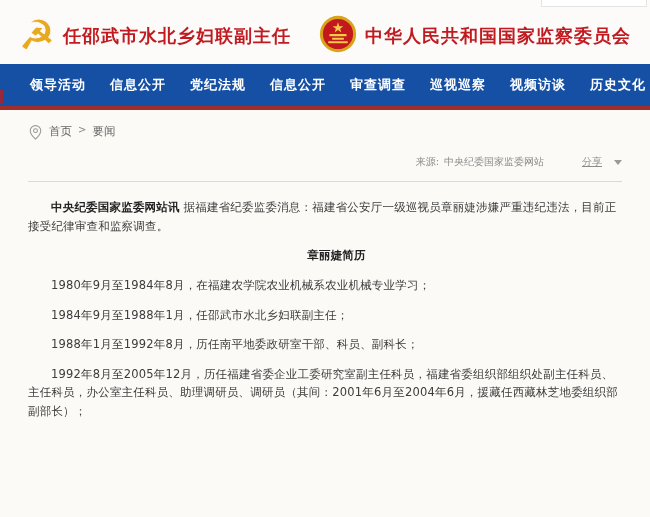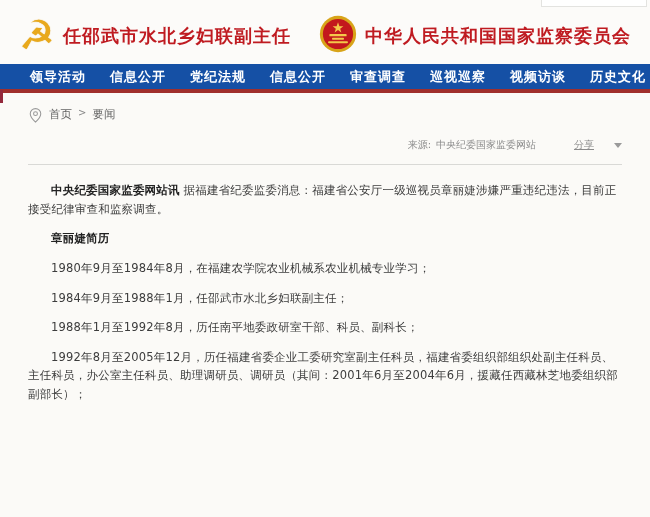--- a/index.html
+++ b/index.html
@@ -20,21 +20,21 @@
     gap:28px; background:#fcfbf9;
   }
   .org { display:flex; align-items:center; gap:8px; cursor:pointer; text-decoration:none; }
   .party-emblem {
     font-size:40px; line-height:40px; color:#e9a91c;
     text-shadow:0 0 1px #d89a10; margin-top:-2px;
   }
   .org-name { font-size:18px; font-weight:bold; color:#bf1b21; letter-spacing:1px; white-space:nowrap; }
   
   .nav {
-    height:25px; background:#1550a5; display:flex; align-items:center;
+    height:42px; background:#1550a5; display:flex; align-items:center;
     padding-left:30px; gap:24px;
   }
   .nav a {
     color:#fff; font-size:13px; font-weight:bold; text-decoration:none;
     letter-spacing:1px; white-space:nowrap;
   }
   .red-line { height:4px; background:#a02f2c; }
   .left-tick { position:absolute; left:0; top:90px; width:3px; height:13px; background:#93293b; }
   
   .content { padding:0 28px; background:transparent; }
@@ -47,34 +47,34 @@
   .pin-icon svg { display:block; }
   .article-title {
     text-align:center; font-size:17px; font-weight:bold; color:#2a526e;
     margin-top:22px; letter-spacing:0.5px;
   }
   .meta {
     display:flex; justify-content:flex-end; align-items:center; gap:38px;
     margin-top:14px; font-size:10px; color:#8b8b8b;
   }
   .meta-group { display:flex; gap:5px; white-space:nowrap; }
-  .share { display:flex; align-items:center; gap:20px; cursor:pointer;text-decoration:underline; }
+  .share { display:flex; align-items:center; gap:12px; cursor:pointer;text-decoration:underline; }
   .share-caret {
     width:0; height:0; border-left:4px solid transparent;
     border-right:4px solid transparent; border-top:5px solid #9a9a9a;
     display:inline-block; margin-top:1px;
   }
   .divider { border-top:1px solid #d9d9d6; margin-top:12px; }
   .article-body { margin-top:16px; font-size:11.5px; color:#3c3c3c; }
   .article-body p {
     text-indent:2em; line-height:1.62; margin-bottom:11px;
     letter-spacing:0.2px;
   }
   .lead b, .resume-heading { font-weight:bold; color:#222; }
-  .resume-heading { margin-bottom:13px; }
+  .resume-heading { margin-bottom:13px;text-align:center; }
 </style>
 </head>
 <body>
 
 <div class="top-strip">
   <div class="top-search-remnant"></div>
 </div>
 
 <div class="header">
   <a class="org">

